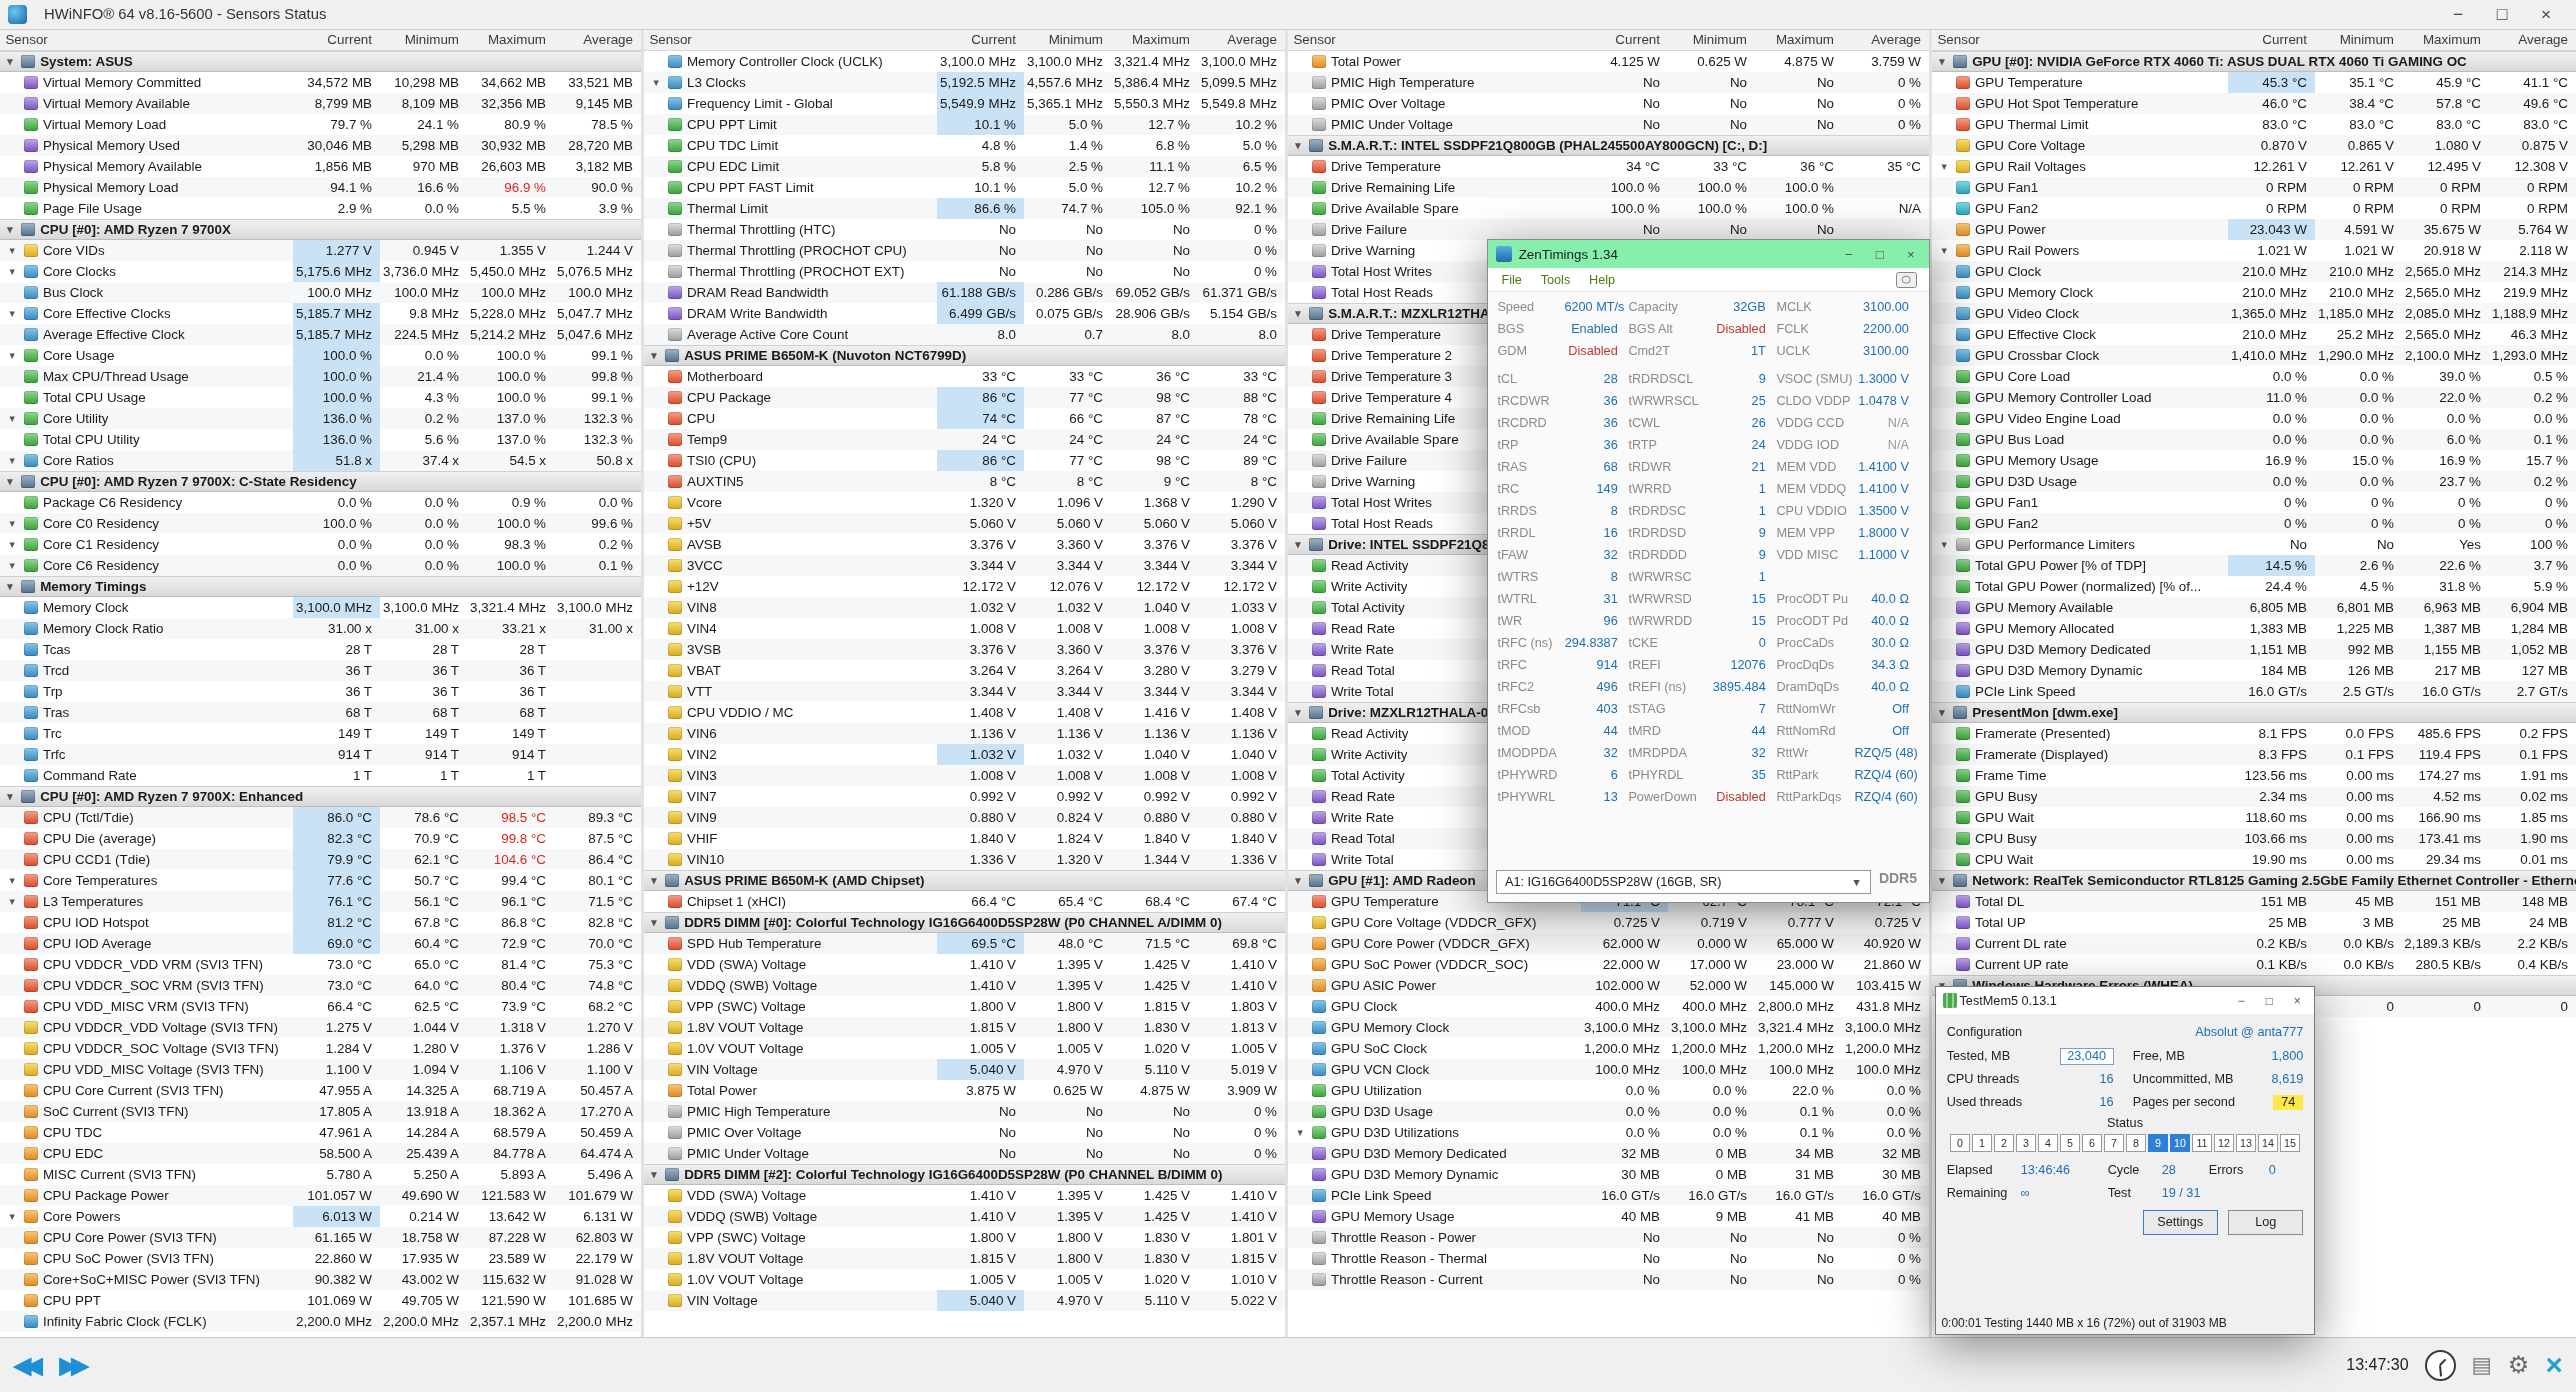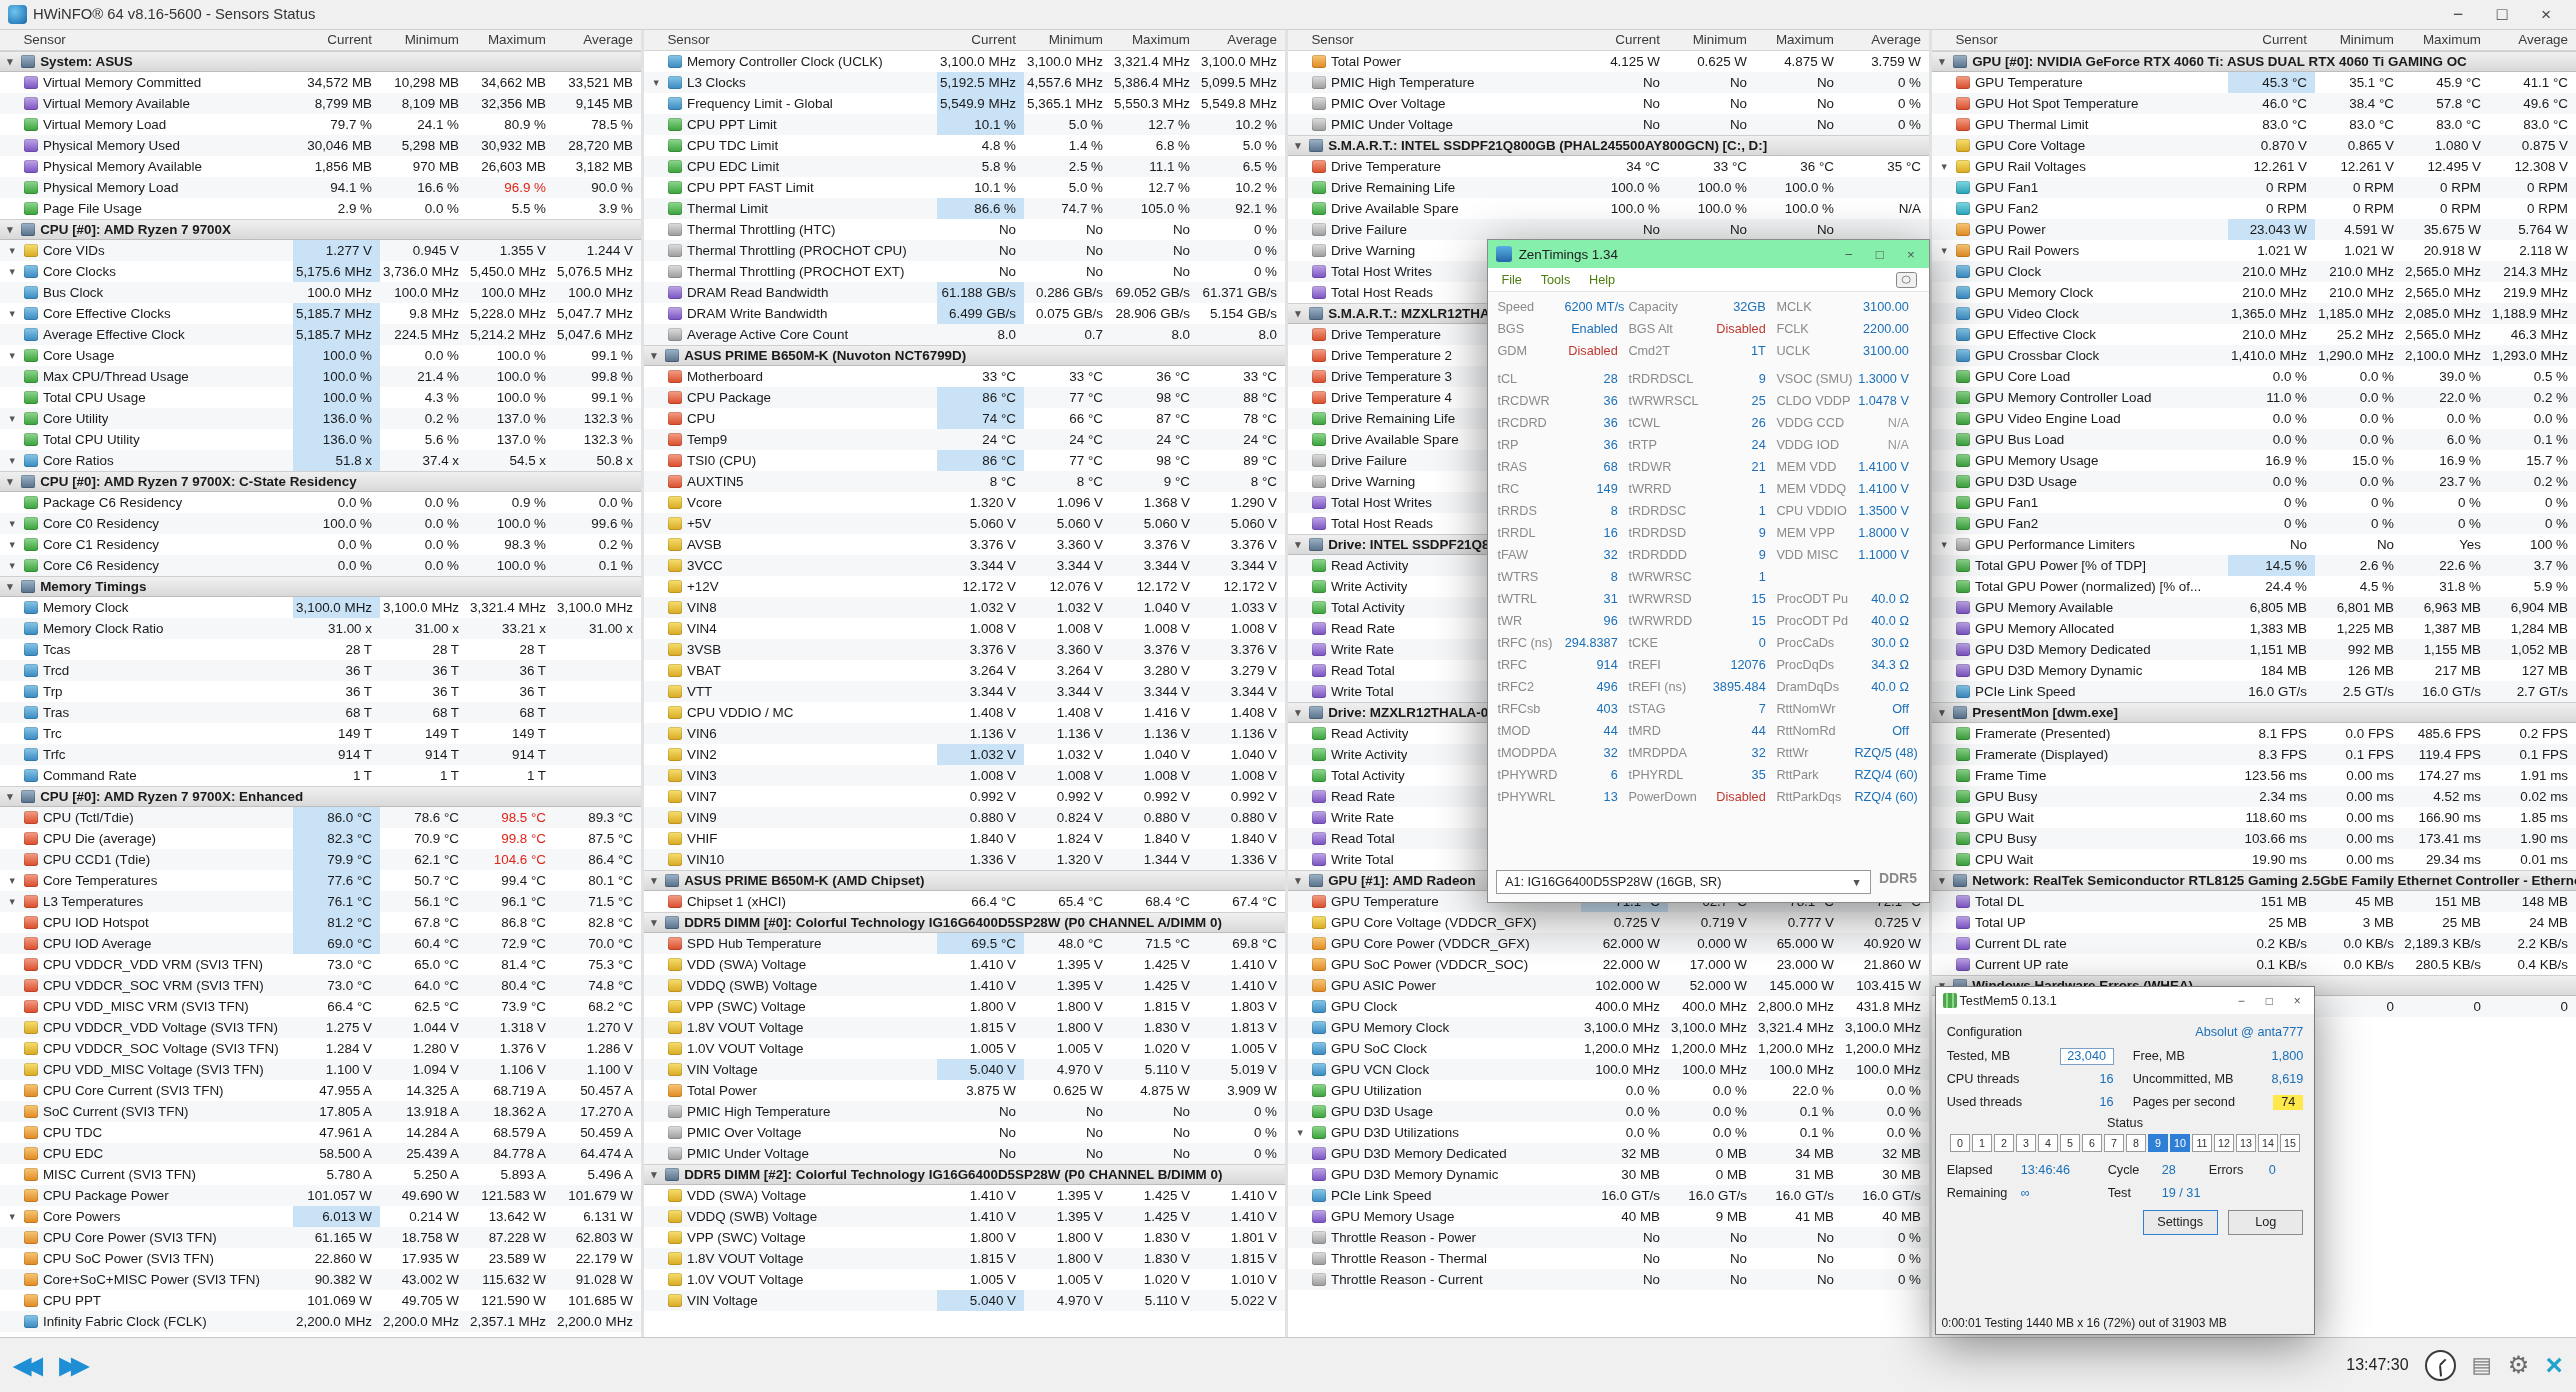--- a/index.html
+++ b/index.html
@@ -1,28 +1,28 @@
 <!DOCTYPE html>
 <html style="font-size:10.7px"><head>
 <meta charset="utf-8">
 <style>
 html,body{margin:0;padding:0;width:2576px;height:1393px;overflow:hidden;background:#e8e8e8;font-family:"Liberation Sans",sans-serif;color:#1a1a1a;}
 *{box-sizing:border-box}
 .app{position:absolute;inset:0;background:#fff;}
-.titlebar{height:29.5px;background:#f0f0f0;border-bottom:0.7px solid #d0d0d0;display:flex;align-items:center;padding:0 8px;gap:6px;}
+.titlebar{height:29.5px;background:#f0f0f0;border-bottom:0.7px solid #d0d0d0;display:flex;align-items:center;padding:0 8px;gap:17px;}
 .appicon{width:19px;height:19px;border-radius:4px;background:radial-gradient(circle at 35% 35%,#6ec6f0,#1565a8);flex:none;}
 .titletext{font-size:14.8px;color:#333;}
 .winbtns{margin-left:auto;display:flex;}
 .wb{width:44px;height:29.5px;display:flex;align-items:center;justify-content:center;font-size:17.4px;color:#444;}
 .panels{position:absolute;top:30px;left:0;right:0;bottom:55px;display:flex;background:#fff;overflow:hidden;}
 .panel{width:644px;flex:none;border-right:3.4px solid #e2e2e2;overflow:hidden;position:relative;background:#fff;}
 .panel:last-child{border-right:none;}
 .row{display:grid;grid-template-columns:1fr 87px 87px 87px 87px;height:21px;align-items:center;font-size:13.4px;}
 .row.alt{background:#f6f7f8;}
-.colhead{background:#f1f1f1;border-bottom:0.7px solid #d6d6d6;color:#3a3a3a;padding-left:18px;}
+.colhead{background:#f1f1f1;border-bottom:0.7px solid #d6d6d6;color:#3a3a3a;}
 .lbl{display:flex;align-items:center;gap:5.4px;padding-left:5.4px;overflow:hidden;white-space:nowrap;height:100%;}
 .colhead .lbl,.colhead .c{line-height:20px;}
 .grp{width:13.4px;flex:none;text-align:center;color:#555;font-size:10.7px;}
 .ric{width:13.4px;height:13.4px;border-radius:2.7px;flex:none;box-shadow:inset 0 0 0 0.7px rgba(0,0,0,.18);}
 .i-temp{background:linear-gradient(#f5a088,#d84a28);}
 .i-volt{background:linear-gradient(#f8e070,#d8a820);}
 .i-clk{background:linear-gradient(#88c8e8,#3888c0);}
 .i-use{background:linear-gradient(#90d890,#38a038);}
 .i-pow{background:linear-gradient(#f8c878,#e08820);}
 .i-fan{background:linear-gradient(#80d8e0,#28a0b8);}

